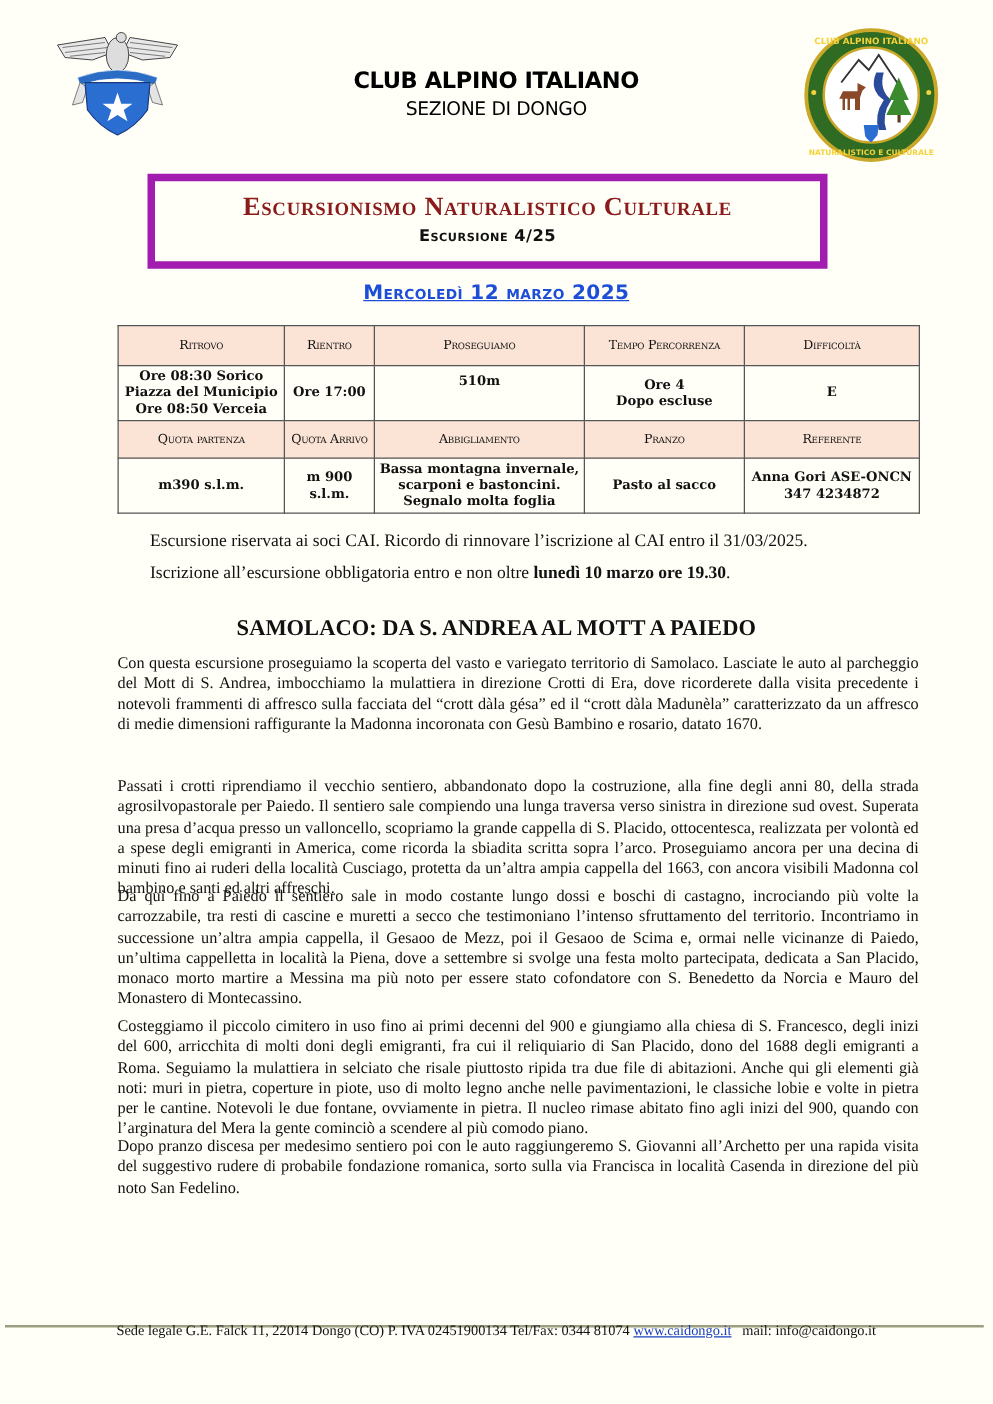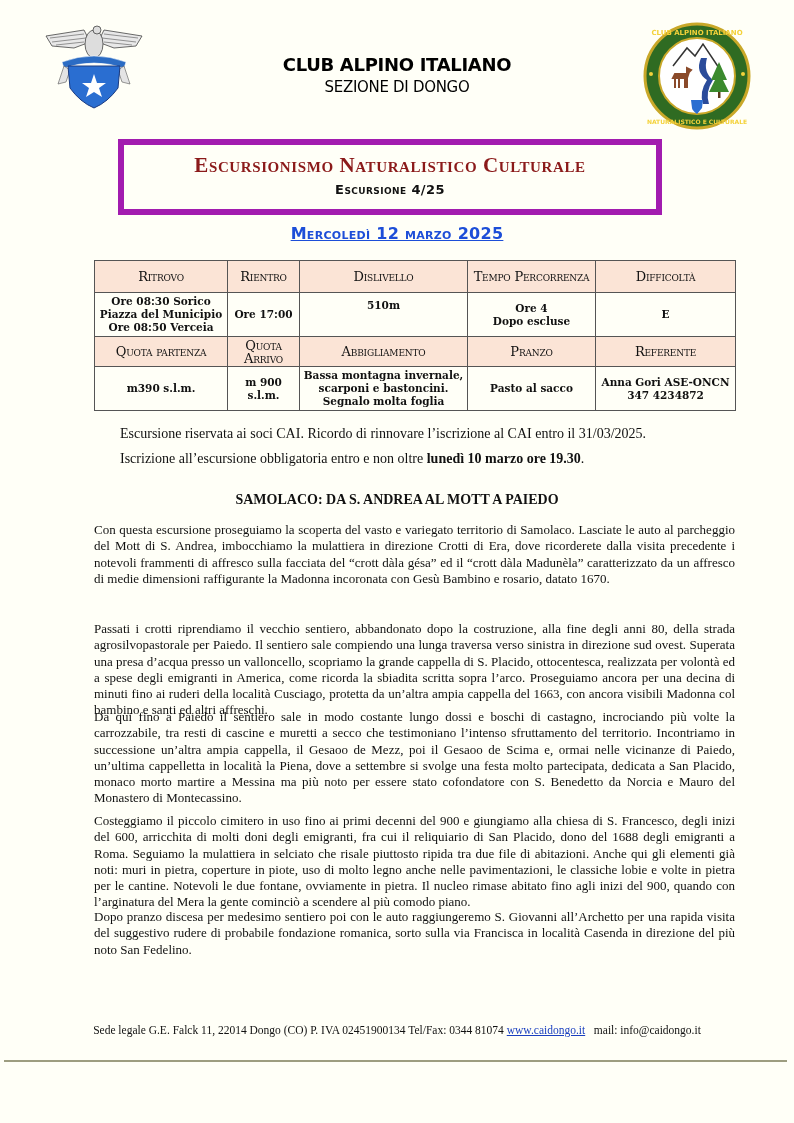--- a/index.html
+++ b/index.html
@@ -47,42 +47,42 @@
   table.info {
     position: absolute; left: 94px; top: 260px; width: 641px;
     border-collapse: collapse; table-layout: fixed;
     font-family: "DejaVu Serif", serif; font-size: 10.5px;
   }
   table.info td {
     border: 1px solid #555; text-align: center; vertical-align: middle;
     padding: 1px 3px; line-height: 13px;
   }
   table.info tr.hdr td {
-    background: #fbe4d6; font-variant: small-caps; font-size: 13px; color: #111;
+    background: #fbe4d6; font-variant: small-caps; font-size: 10px; color: #111;
     letter-spacing: -0.2px;
   }
   table.info tr.val td { background: #fffff7; font-weight: bold; color: #111; }
   .val-line { display: block; }
   .notice {
     position: absolute; left: 94px; font-size: 14px; color: #111; margin-left: 26px;
   }
   .section-title {
     position: absolute; left: 0; width: 794px; top: 492px; text-align: center;
-    font-weight: bold; font-size: 14px; color: #111;
+    font-weight: bold; font-size: 18px; color: #111;
   }
   .para {
     position: absolute; left: 94px; width: 641px; font-size: 13px;
     line-height: 16.3px; text-align: justify; color: #111; margin: 0;
   }
   .footer-rule {
     position: absolute; left: 4px; top: 1060px; width: 783px; height: 0;
     border-top: 2px solid #9d9d80;
   }
   .footer {
-    position: absolute; left: 0; width: 794px; top: 1024px; text-align: center;
+    position: absolute; left: 0; width: 794px; top: 1059px; text-align: center;
     font-size: 11.5px; color: #111;
   }
   .footer a { color: #1a3fbf; text-decoration: underline; }
 </style>
 </head>
 <body>
 
 <div class="logo-left">
   <svg width="100" height="90" viewBox="0 0 100 90">
 
@@ -149,21 +149,21 @@
     <col style="width:133px">
       <col style="width:72px">
       <col style="width:168px">
       <col style="width:128px">
       <col style="width:140px">
   </colgroup>
   <tbody>
       <tr class="hdr" style="height:32px">
     <td>Ritrovo</td>
     <td>Rientro</td>
-    <td>Dislivello</td>
+    <td>Proseguiamo</td>
     <td>Tempo Percorrenza</td>
     <td>Difficoltà</td>
   </tr>
   <tr class="val" style="height:44px">
     <td>
       <span class="val-line">Ore 08:30 Sorico</span>
       <span class="val-line">Piazza del Municipio</span>
       <span class="val-line">Ore 08:50 Verceia</span>
     </td>
     <td>

